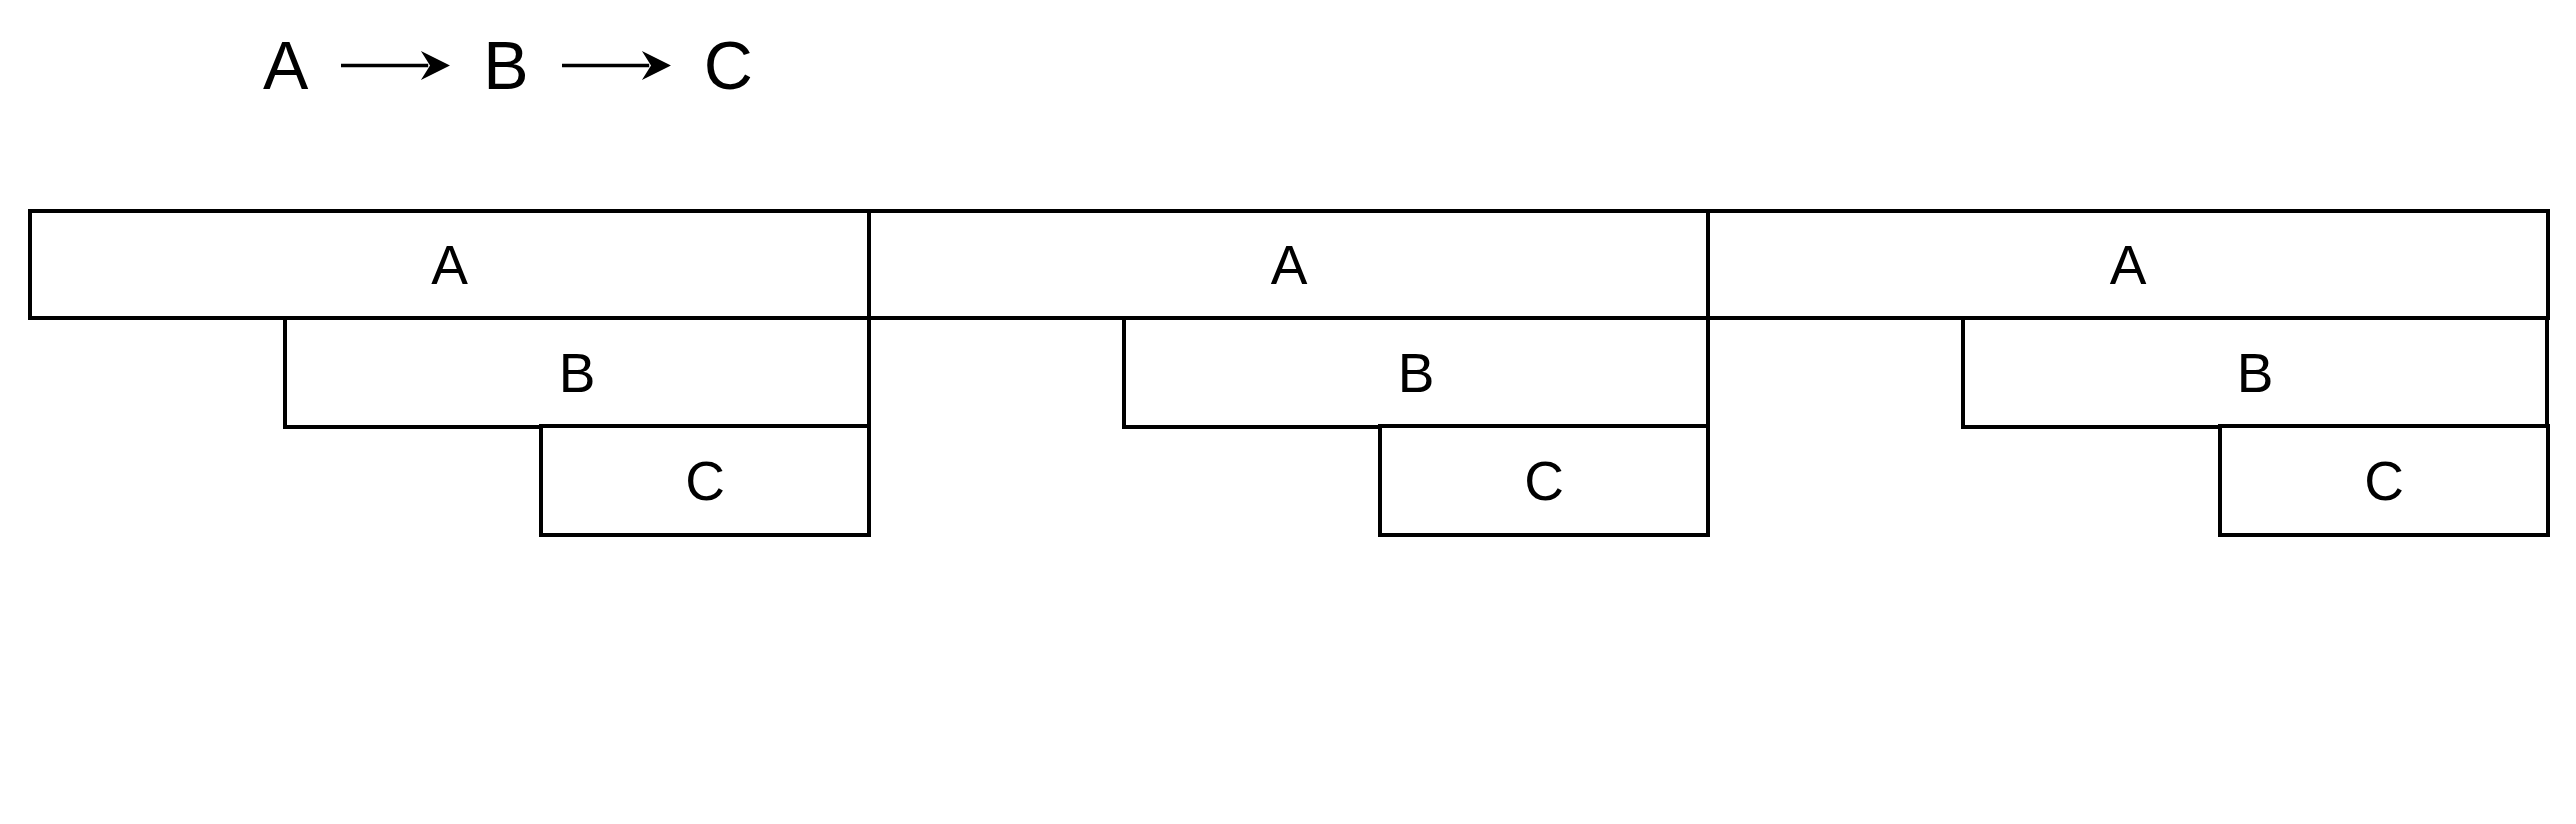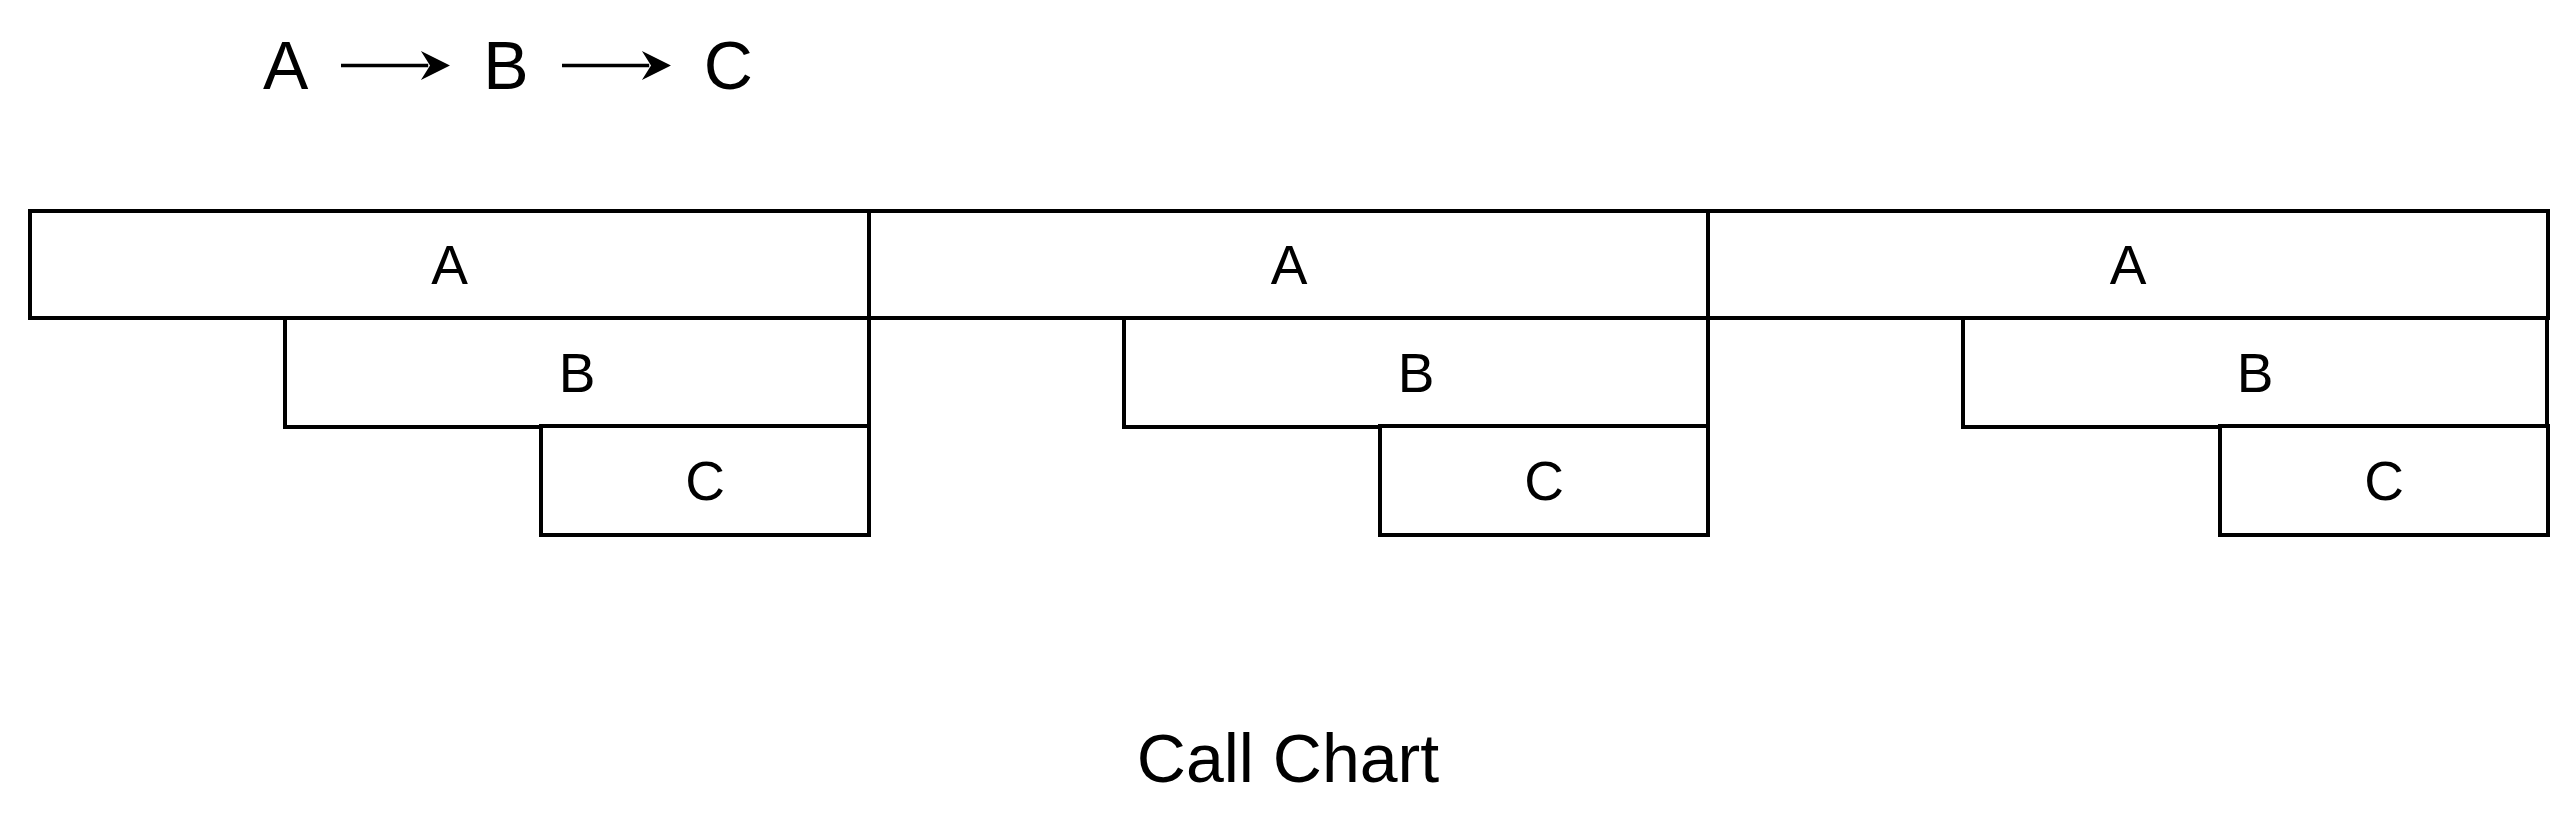--- a/index.html
+++ b/index.html
@@ -116,16 +116,15 @@
   <div class="frame row-a g3 col-a">
     <span>A</span>
   </div>
   <div class="frame row-b g3 col-b">
     <span>B</span>
   </div>
   <div class="frame row-c g3 col-c">
     <span>C</span>
   </div>
 
-  <div class="caption">Call Chart</div>
 
 </div>
 
 
 </body></html>

